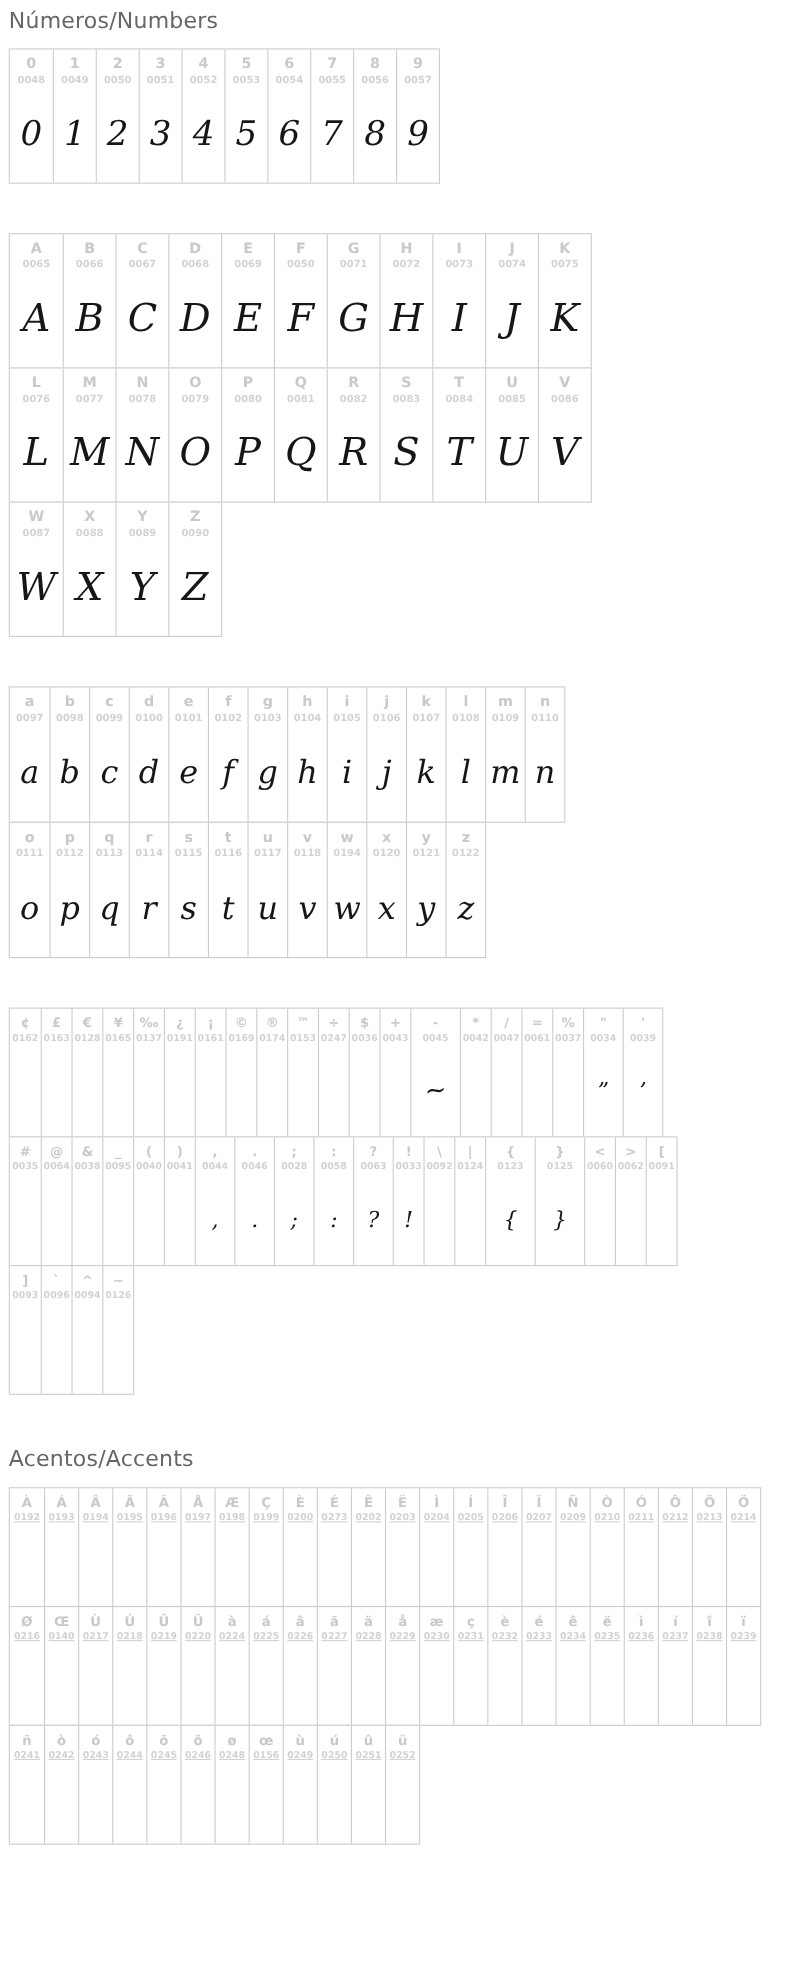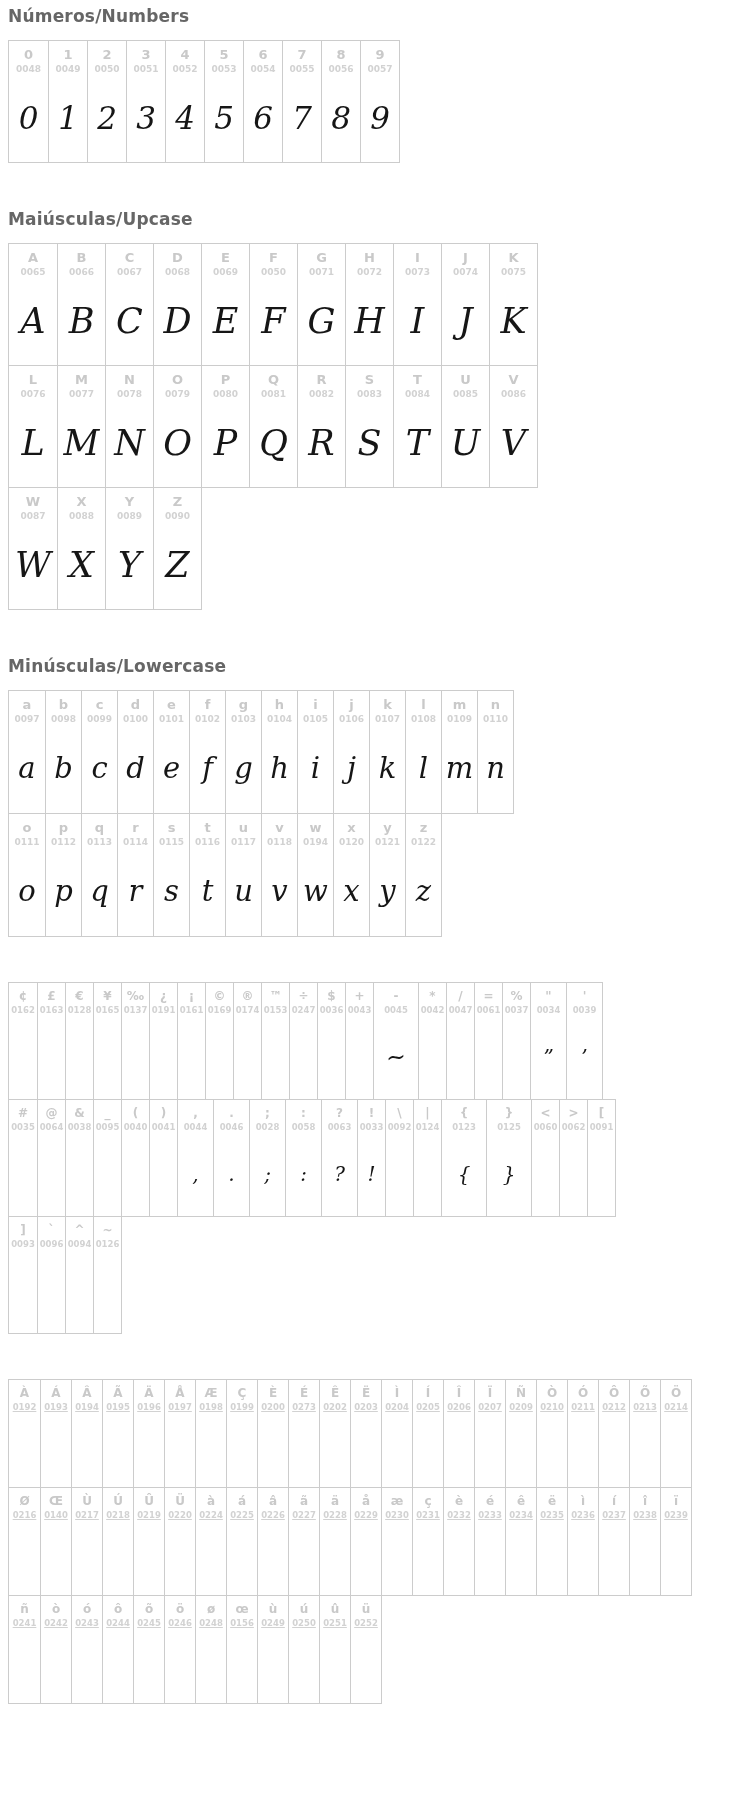--- a/index.html
+++ b/index.html
@@ -1,19 +1,19 @@
 <!DOCTYPE html>
 <html><head>
 <meta charset="utf-8">
 <style>
   html,body{margin:0;padding:0;background:#ffffff;}
   body{width:730px;min-height:1794px;font-family:"DejaVu Sans","Liberation Sans",sans-serif;-webkit-font-smoothing:antialiased;}
   main{padding:6px 0 40px 8px;}
   section.sec{margin-bottom:46px;}
-  h2.section-title{font-size:17px;font-weight:700;color:#666666;margin:0 0 15px 0;letter-spacing:.2px;}
+  h2.section-title{font-size:20px;font-weight:400;color:#666666;margin:0 0 15px 0;letter-spacing:.2px;}
   .row{display:flex;width:max-content;border:1px solid #cccccc;margin-top:-1px;background:#ffffff;}
   .cell{display:flex;flex-direction:column;align-items:center;border-left:1px solid #cccccc;box-sizing:border-box;}
   .cell:first-child{border-left:none;}
   .char{margin-top:7px;font-size:13px;font-weight:700;color:#c9c9c9;line-height:1.1;white-space:nowrap;}
   .code{margin-top:3px;font-size:9px;font-weight:700;color:#d2d2d2;line-height:1;white-space:nowrap;}
   .glyph{flex:1;display:flex;align-items:center;justify-content:center;font-family:"DejaVu Serif","Liberation Serif",serif;font-style:italic;font-weight:400;color:#161616;line-height:1;}
   
   .sec-numbers .cell{width:39px;height:121px;}
   .sec-numbers .glyph{font-size:31px;}
   .sec-upper .cell{width:48px;height:121px;}
@@ -85,21 +85,20 @@
           <div class="glyph">8</div>
         </div>
         <div class="cell">
           <div class="char">9</div>
           <div class="code">0057</div>
           <div class="glyph">9</div>
         </div>
       </div>
     </section>
     <section class="sec sec-upper">
-      <h2 class="section-title">Maiúsculas/Upcase</h2>
       <div class="row">
         <div class="cell">
           <div class="char">A</div>
           <div class="code">0065</div>
           <div class="glyph">A</div>
         </div>
         <div class="cell">
           <div class="char">B</div>
           <div class="code">0066</div>
           <div class="glyph">B</div>
@@ -224,21 +223,20 @@
           <div class="glyph">Y</div>
         </div>
         <div class="cell">
           <div class="char">Z</div>
           <div class="code">0090</div>
           <div class="glyph">Z</div>
         </div>
       </div>
     </section>
     <section class="sec sec-lower">
-      <h2 class="section-title">Minúsculas/Lowercase</h2>
       <div class="row">
         <div class="cell">
           <div class="char">a</div>
           <div class="code">0097</div>
           <div class="glyph">a</div>
         </div>
         <div class="cell">
           <div class="char">b</div>
           <div class="code">0098</div>
           <div class="glyph">b</div>
@@ -584,20 +582,21 @@
           <div class="glyph"></div>
         </div>
         <div class="cell">
           <div class="char">~</div>
           <div class="code">0126</div>
           <div class="glyph"></div>
         </div>
       </div>
     </section>
     <section class="sec sec-accents">
+      <h2 class="section-title">Acentos/Accents</h2>
       <div class="row">
         <div class="cell">
           <div class="char">À</div>
           <div class="code">0192</div>
           <div class="glyph"></div>
         </div>
         <div class="cell">
           <div class="char">Á</div>
           <div class="code">0193</div>
           <div class="glyph"></div>

